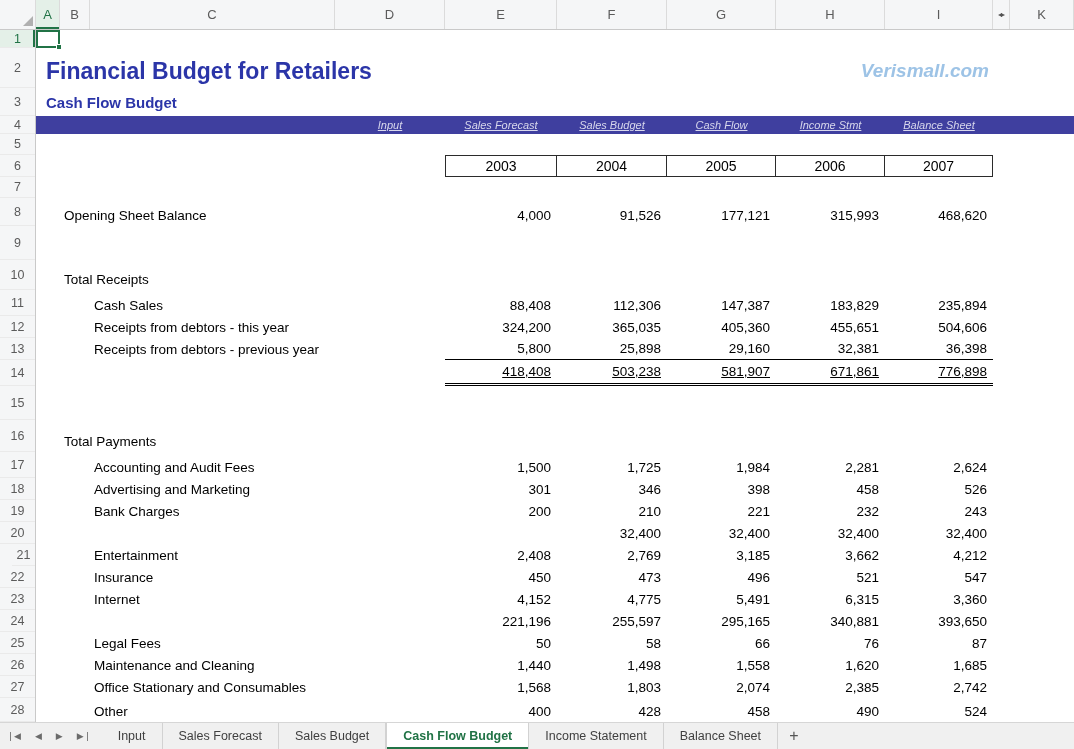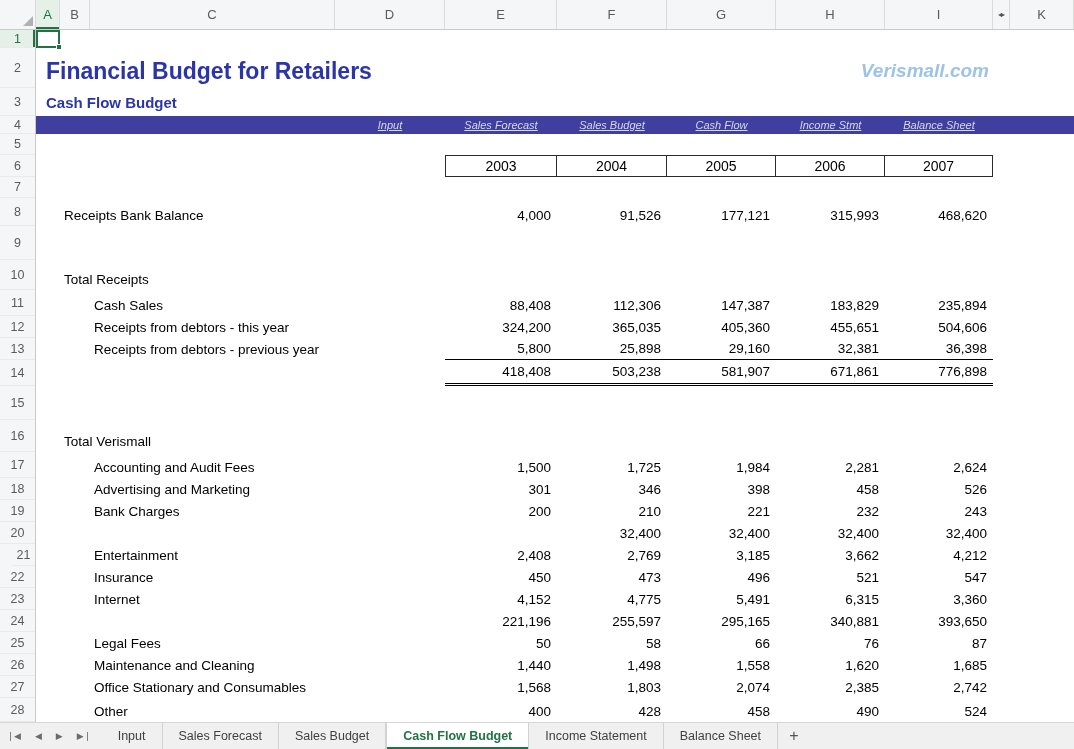--- a/index.html
+++ b/index.html
@@ -87,21 +87,21 @@
 
   .vals { grid-column: 6 / 11; display: flex; }
   .vals span {
     display: flex; align-items: flex-end; justify-content: flex-end;
     padding: 0 6px 3px 0; font-size: 13.5px; color: #000;
   }
   .v0 { width: 112px; } .v1 { width: 110px; text-align: right; } .v2 { width: 109px; }
   .v3 { width: 109px; } .v4 { width: 108px; }
 
   .vals.underline span { border-bottom: 1px solid #000; }
-  .vals.total span { border-bottom: 3px double #000; padding-bottom: 4px; }
+  .vals.total span { border-bottom: 3px double #000; padding-bottom: 4px; text-decoration: underline; }
 
   .vals.years span {
     align-items: center; justify-content: center; padding: 0; font-size: 14px;
     border-top: 1px solid #2B2B2B; border-bottom: 1px solid #2B2B2B; border-right: 1px solid #2B2B2B;
     cursor: cell;
   }
   .vals.years span:first-child { border-left: 1px solid #2B2B2B; }
 
   
   .tabbar {
@@ -201,21 +201,21 @@
     <span class="navlink c10">Balance Sheet</span>
 
     <div class="vals years" style="grid-row:6">
       <span class="v0">2003</span>
       <span class="v1">2004</span>
       <span class="v2">2005</span>
       <span class="v3">2006</span>
       <span class="v4">2007</span>
     </div>
 
-    <div class="lbl sec" style="grid-row:8">Receipts Bank Balance</div>
+    <div class="lbl sec" style="grid-row:8">Opening Sheet Balance</div>
     <div class="vals" style="grid-row:8">
       <span class="v0">4,000</span>
       <span class="v1">91,526</span>
       <span class="v2">177,121</span>
       <span class="v3">315,993</span>
       <span class="v4">468,620</span>
     </div>
 
     <div class="lbl sec" style="grid-row:10">Total Receipts</div>
 
@@ -247,21 +247,21 @@
     </div>
 
     <div class="vals total" style="grid-row:14">
       <span class="v0">418,408</span>
       <span class="v1">503,238</span>
       <span class="v2">581,907</span>
       <span class="v3">671,861</span>
       <span class="v4">776,898</span>
     </div>
 
-    <div class="lbl sec" style="grid-row:16">Total Verismall</div>
+    <div class="lbl sec" style="grid-row:16">Total Payments</div>
 
     <div class="lbl item" style="grid-row:17">Accounting and Audit Fees</div>
     <div class="vals" style="grid-row:17">
       <span class="v0">1,500</span>
       <span class="v1">1,725</span>
       <span class="v2">1,984</span>
       <span class="v3">2,281</span>
       <span class="v4">2,624</span>
     </div>
 

